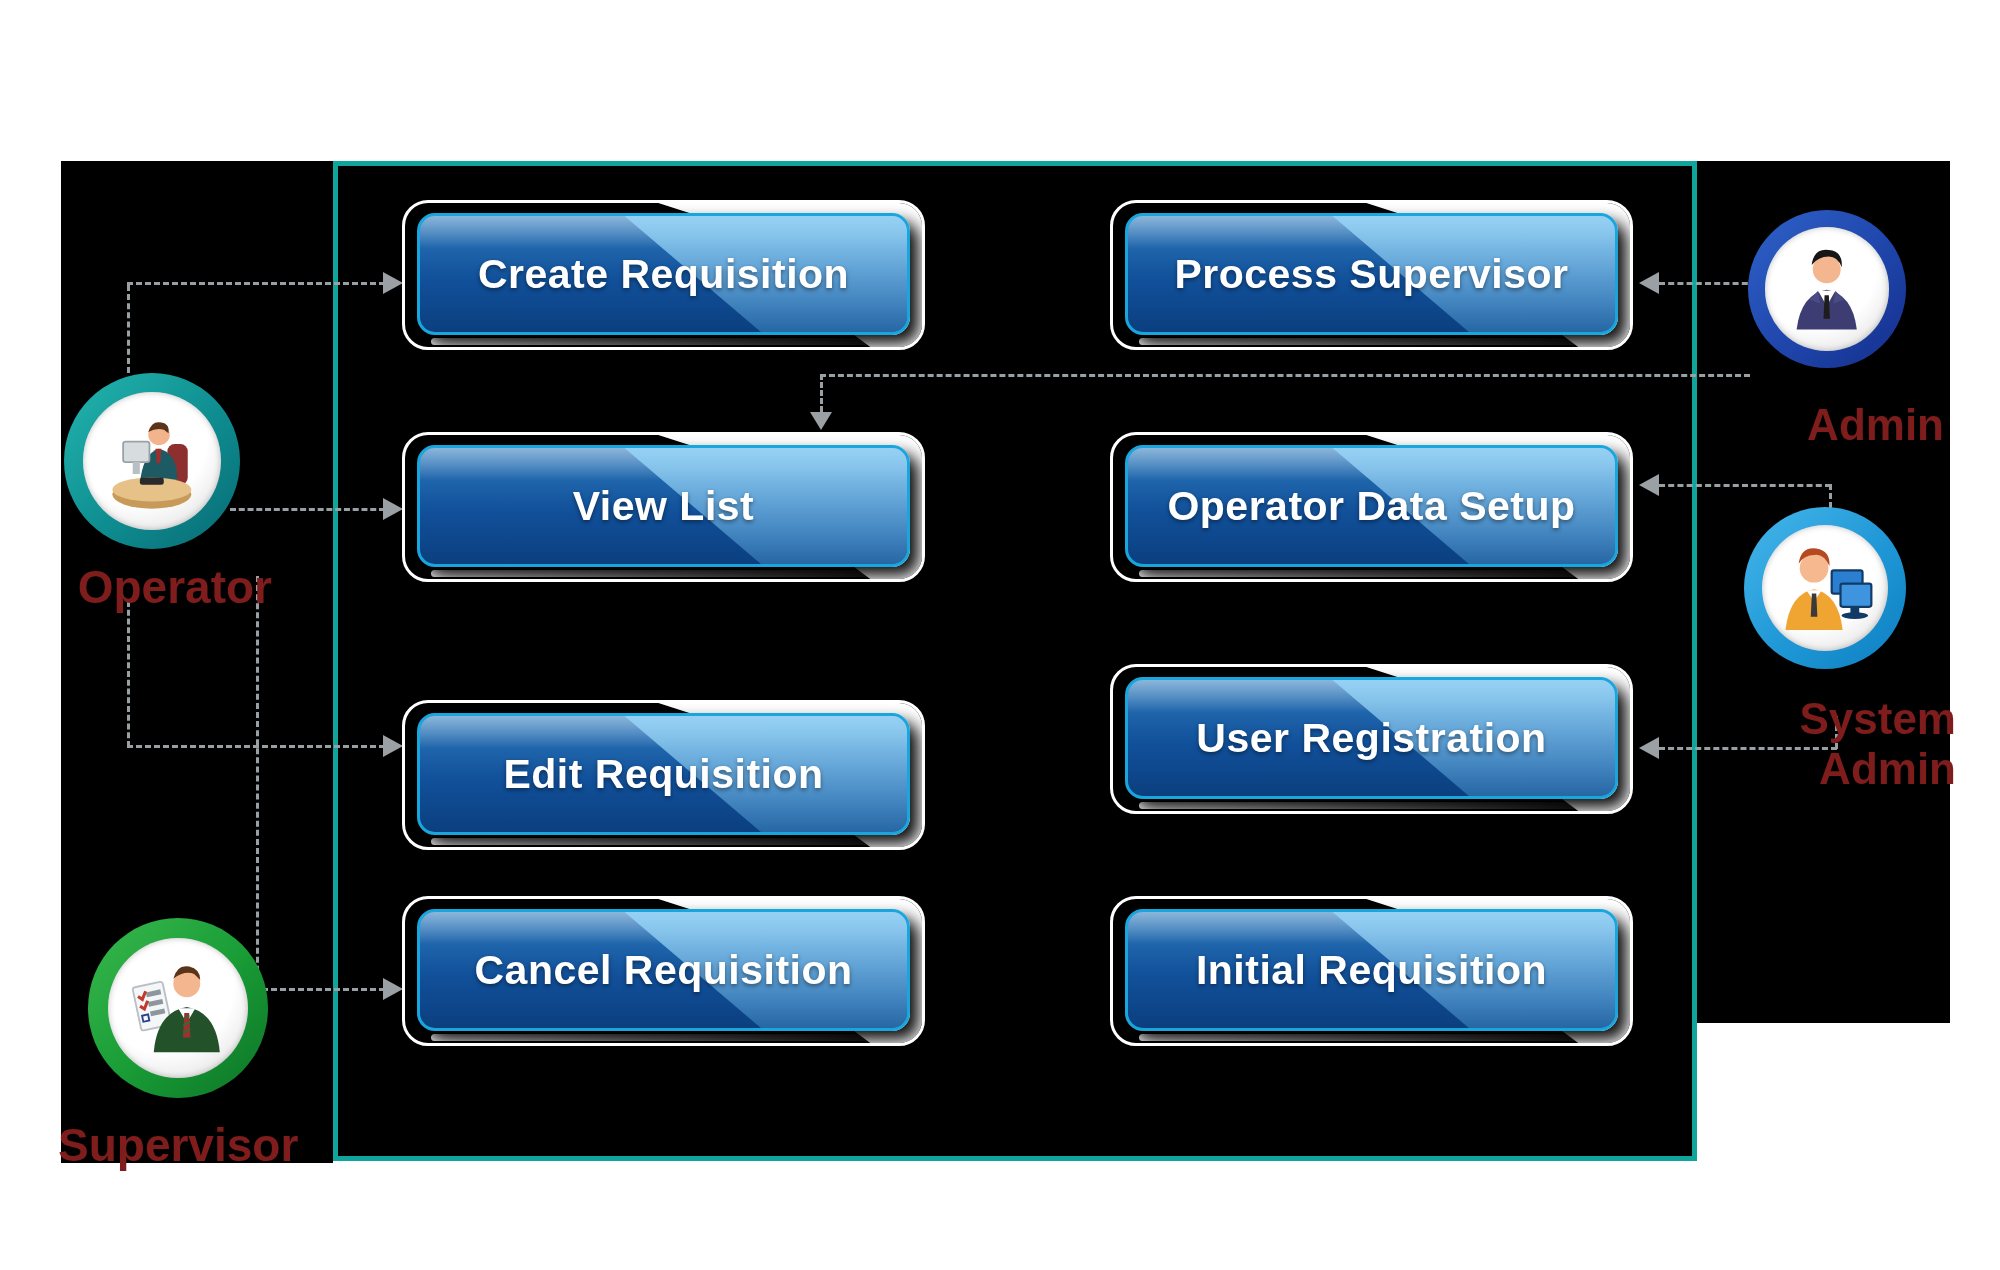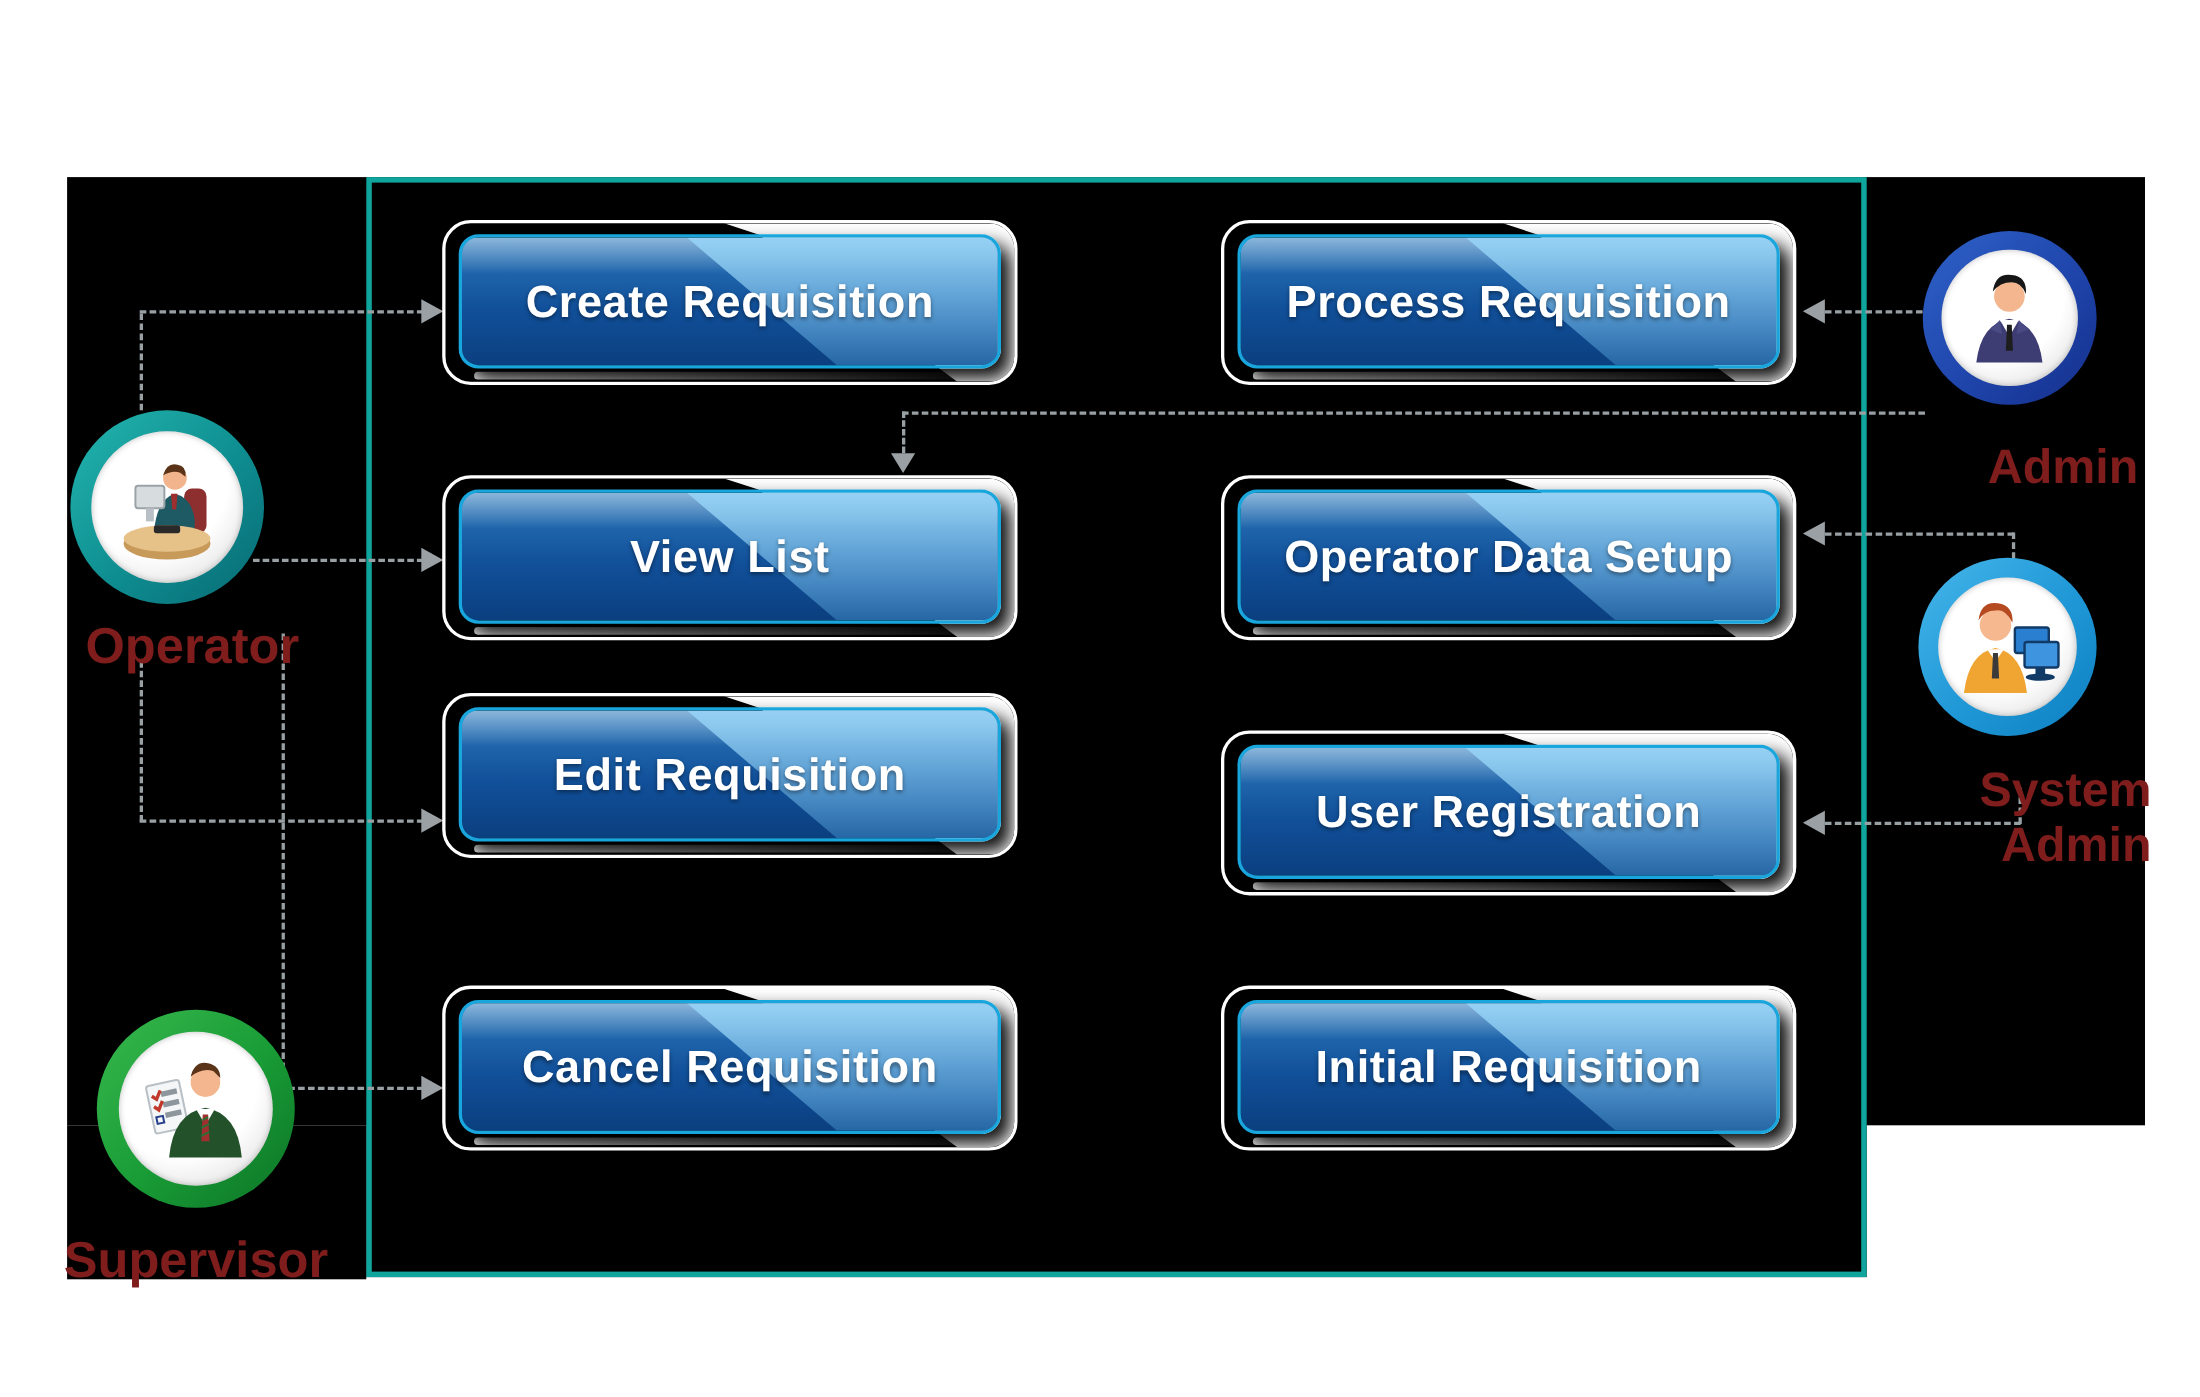--- a/index.html
+++ b/index.html
@@ -64,34 +64,34 @@
   <div class="uc-frame" style="left:402px;top:432px;">
     <div class="uc-btn">
       <span class="uc-label">View List</span>
     </div>
   </div>
   <div class="uc-frame" style="left:402px;top:200px;">
     <div class="uc-btn">
       <span class="uc-label">Create Requisition</span>
     </div>
   </div>
-  <div class="uc-frame" style="left:402px;top:630px;">
+  <div class="uc-frame" style="left:402px;top:700px;">
     <div class="uc-btn">
       <span class="uc-label">Edit Requisition</span>
     </div>
   </div>
   <div class="uc-frame" style="left:402px;top:896px;">
     <div class="uc-btn">
       <span class="uc-label">Cancel Requisition</span>
     </div>
   </div>
 
   <div class="uc-frame" style="left:1110px;top:200px;">
     <div class="uc-btn">
-      <span class="uc-label">Process Requisition</span>
+      <span class="uc-label">Process Supervisor</span>
     </div>
   </div>
   <div class="uc-frame" style="left:1110px;top:432px;">
     <div class="uc-btn">
       <span class="uc-label">Operator Data Setup</span>
     </div>
   </div>
   <div class="uc-frame" style="left:1110px;top:664px;">
     <div class="uc-btn">
       <span class="uc-label">User Registration</span>

